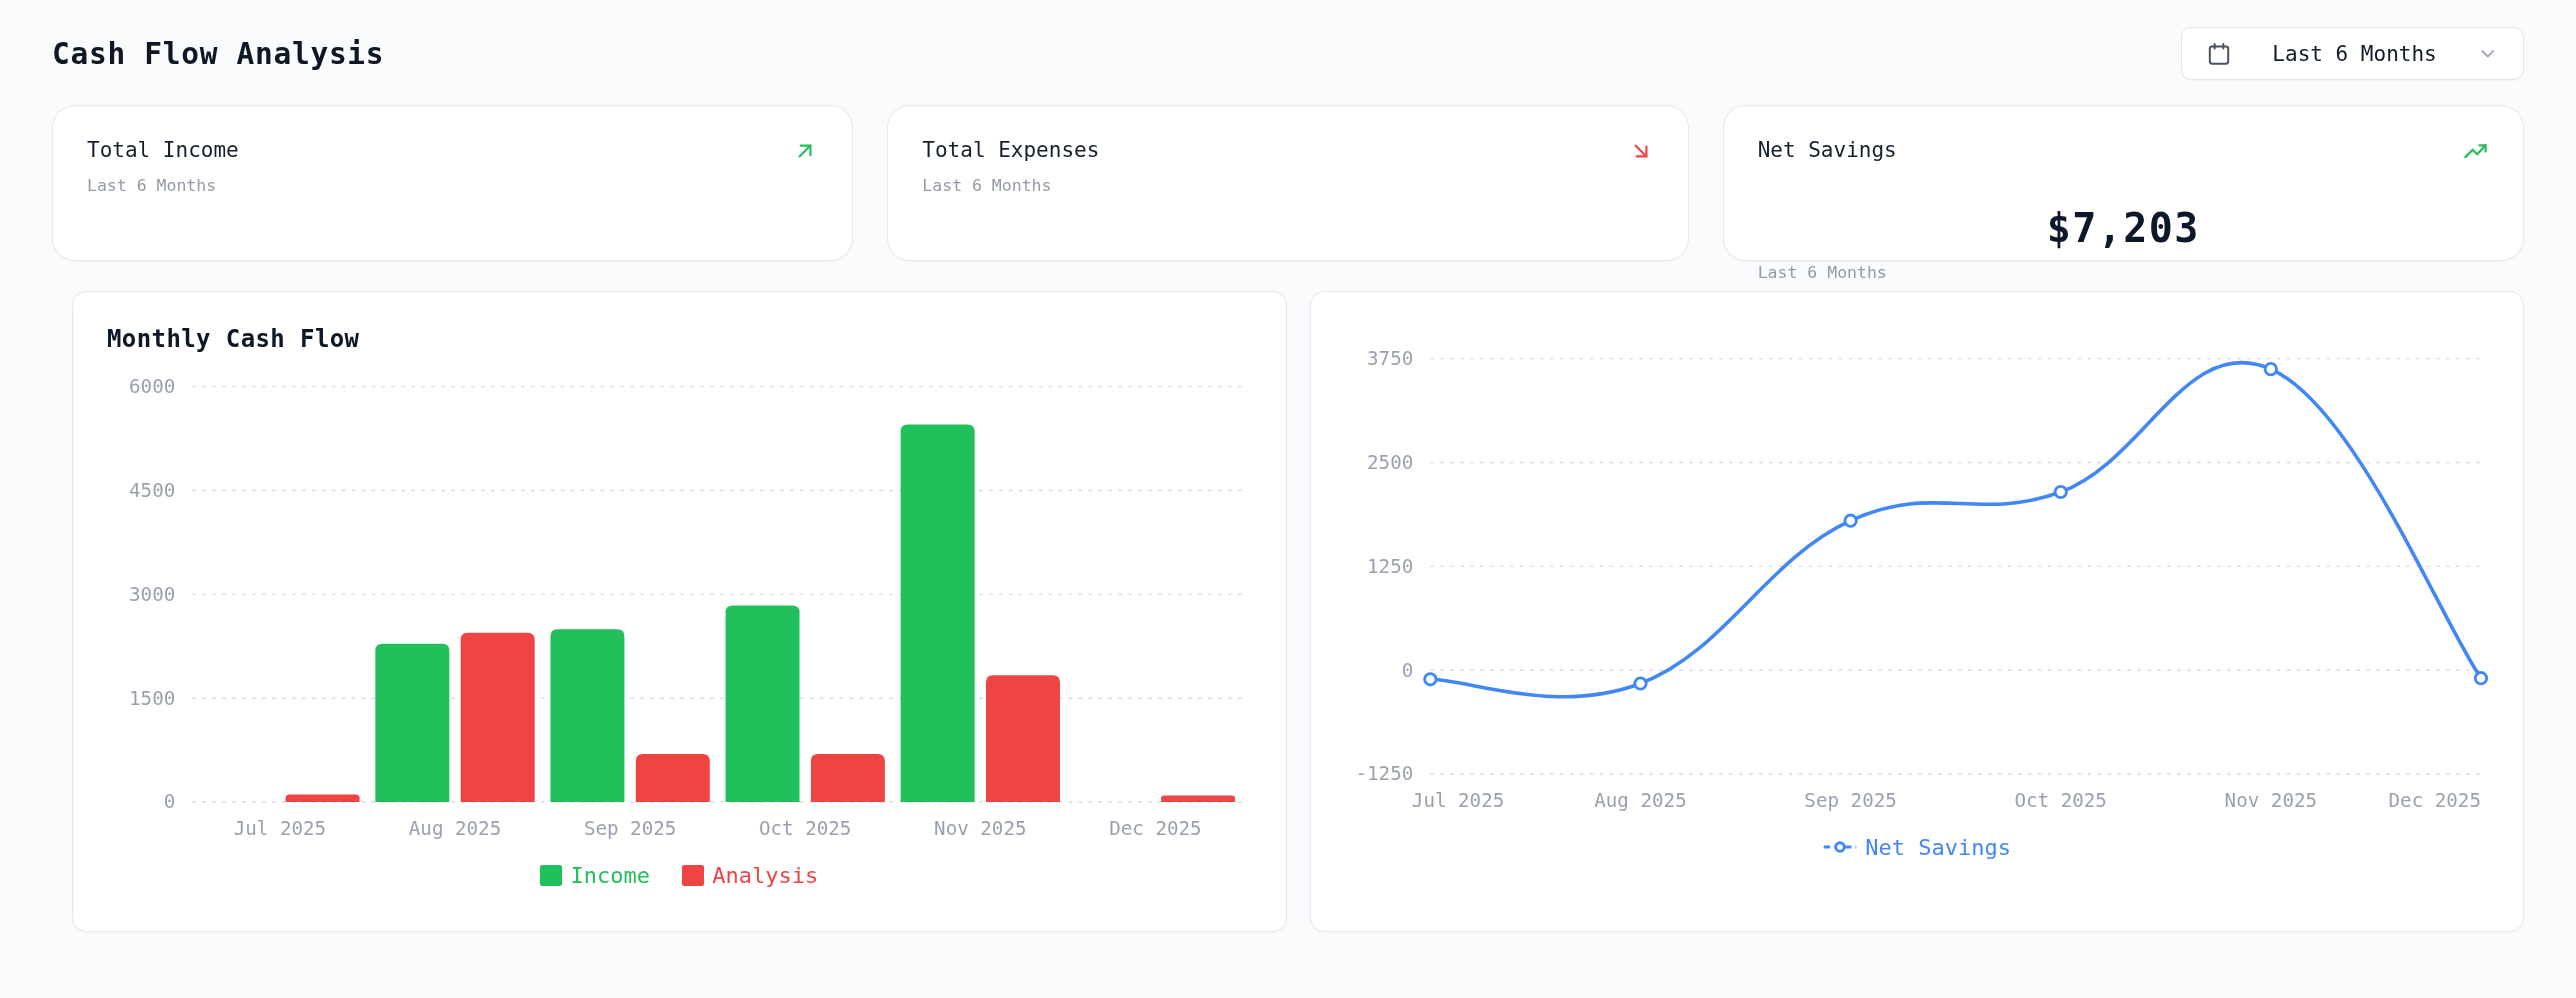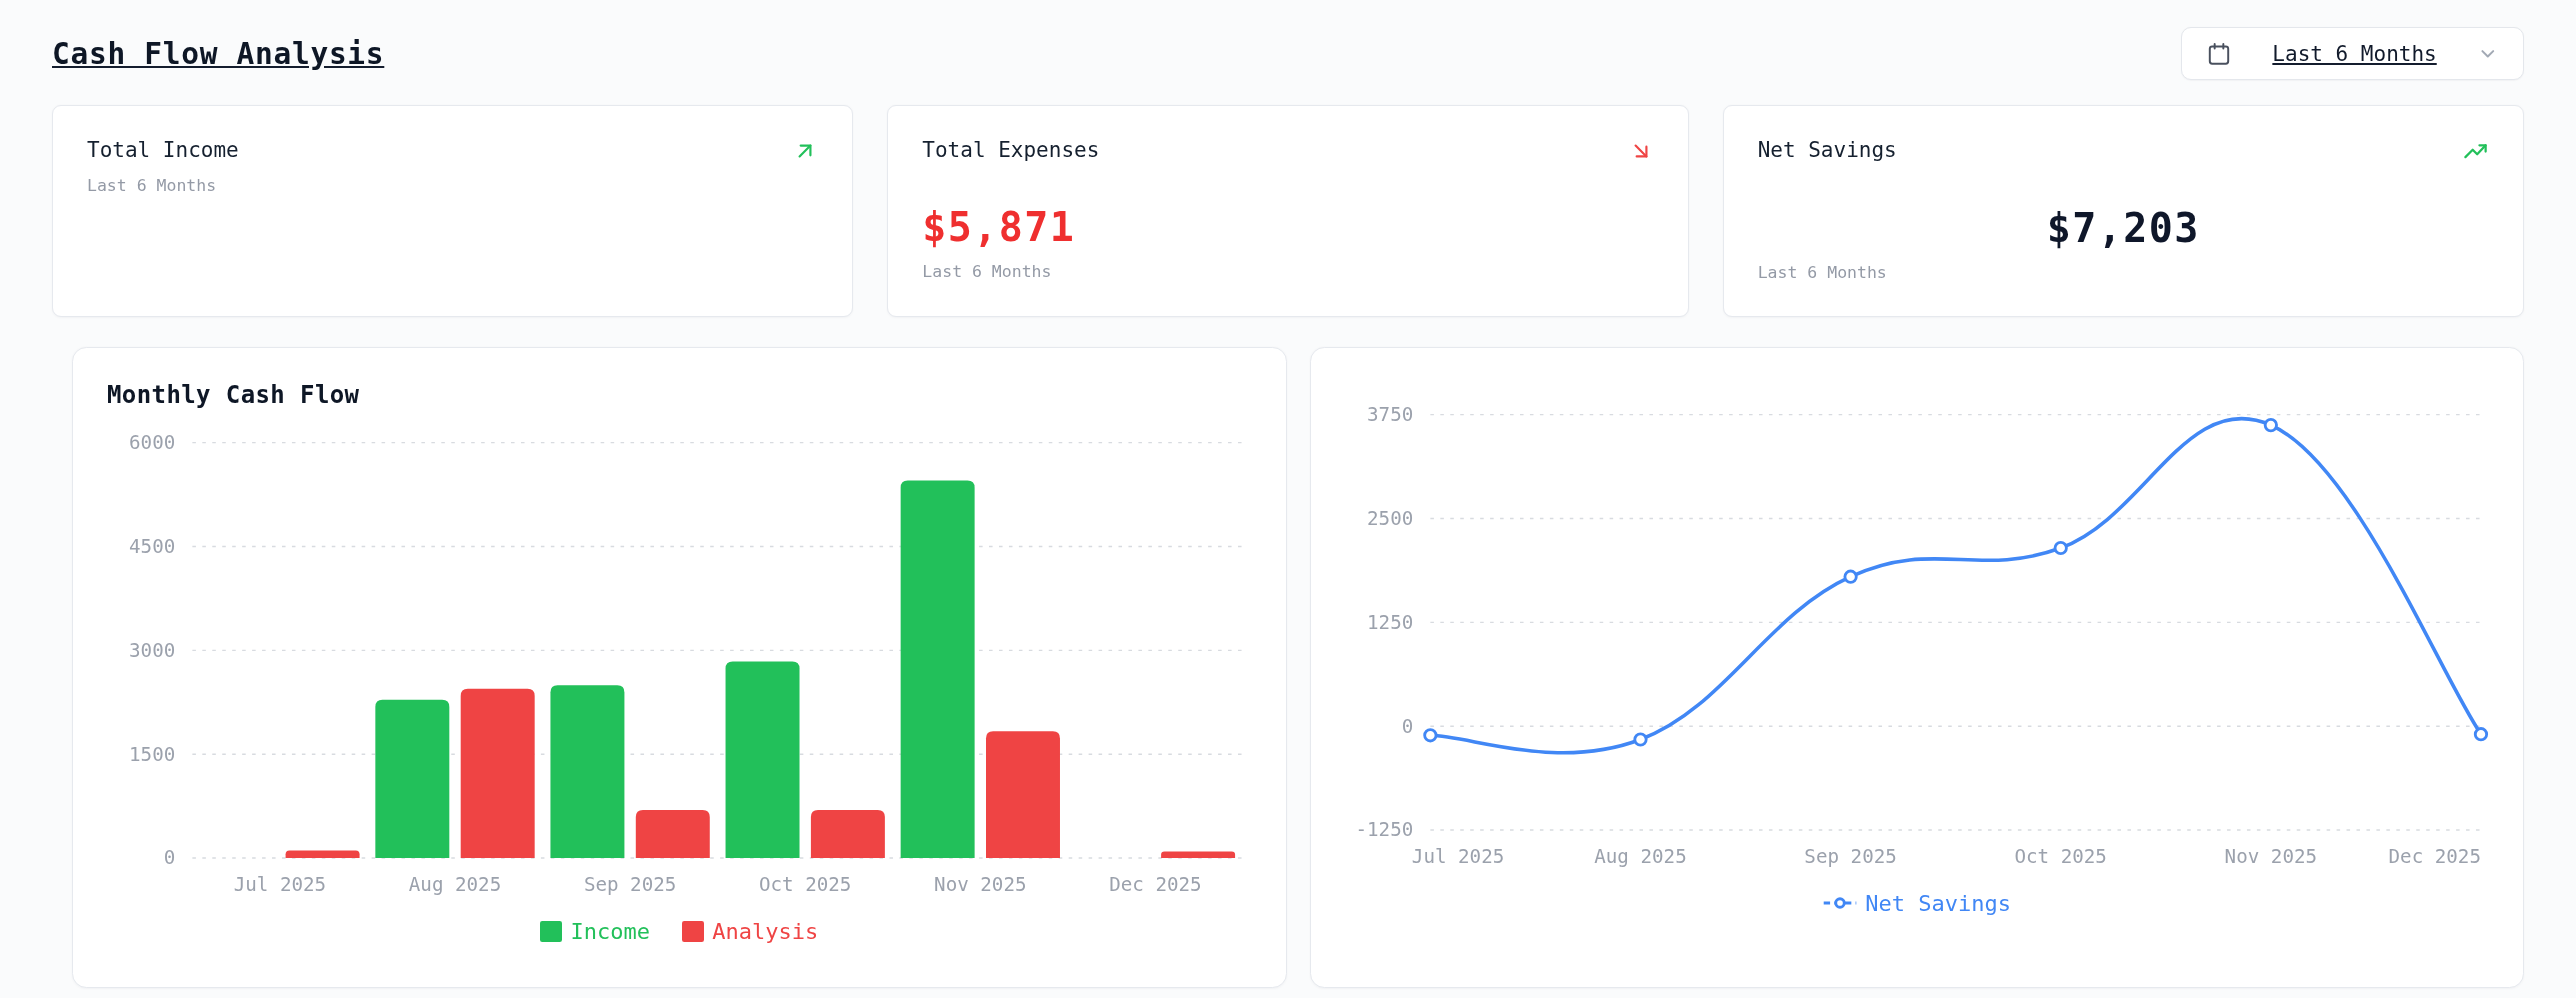--- a/index.html
+++ b/index.html
@@ -6,36 +6,36 @@
   html,body { width:2576px; height:999px; }
   body {
     background:#fafbfc;
     font-family:"DejaVu Sans Mono", "Liberation Mono", monospace;
     color:#141d2e;
     padding:26px 52px 14.4px 52px;
     overflow:hidden;
   }
 
   
-  .header { display:flex; justify-content:space-between; align-items:center; height:55px;text-decoration:underline; }
+  .header { display:flex; justify-content:space-between; align-items:center; height:55px; }
   .page-title { font-size:29.5px; font-weight:bold; letter-spacing:0.7px; color:#0e1726; }
   .range-btn {
     display:flex; align-items:center; gap:21.6px;
     background:#ffffff; border:1.4px solid #e4e7ec; border-radius:10px;
     height:53px; padding:0 24.4px; cursor:pointer;
     box-shadow:0 0.7px 1.4px rgba(16,24,40,.04);
   }
   .range-btn .label { font-size:21px; color:#111a2b; padding:0 18.7px; }
   .icon svg { display:block; }
 
   
   .stats { display:grid; grid-template-columns:1fr 1fr 1fr; gap:34px; margin-top:24.4px; }
   .card {
-    background:#ffffff; border:1.4px solid #e6e9ee; border-radius:9px;
-    height:212px; padding:32px 34px;
+    background:#ffffff; border:1.4px solid #e6e9ee; border-radius:23px;
+    height:156px; padding:32px 34px;
     box-shadow:0 0.7px 2.2px rgba(16,24,40,.04);
   }
   .card-head { display:flex; justify-content:space-between; align-items:flex-start; }
   .card-title { font-size:21px; color:#15202f; }
   .card-value { font-size:40px; font-weight:bold; margin-top:40px; letter-spacing:1.4px; }
   .card-sub { font-size:16.5px; color:#949aa6; margin-top:11.5px; }
 
   
   .charts { display:grid; grid-template-columns:1fr 1fr; gap:23px; margin-top:30px;padding-left:20px; }
   .panel {
@@ -92,21 +92,20 @@
   <div class="card">
     <div class="card-head">
       <span class="card-title">Total Expenses</span>
       <span class="icon">
         <svg width="26" height="26" viewBox="0 0 24 24" fill="none" stroke="#ef4444" stroke-width="2" stroke-linecap="round" stroke-linejoin="round">
           <line x1="7" y1="7" x2="17" y2="17"></line>
             <polyline points="17 8 17 17 8 17"></polyline>
         </svg>
       </span>
     </div>
-    <div class="card-value" style="color: rgb(239, 47, 47);">$5,871</div>
     <div class="card-sub">Last 6 Months</div>
   </div>
 
   <div class="card">
     <div class="card-head">
       <span class="card-title">Net Savings</span>
       <span class="icon">
         <svg width="27" height="27" viewBox="0 0 24 24" fill="none" stroke="#22c05a" stroke-width="2" stroke-linecap="round" stroke-linejoin="round">
           <polyline points="3 17 9.5 10.5 13.5 14.5 21 6.5"></polyline>
             <polyline points="15.5 6.5 21 6.5 21 12"></polyline>

